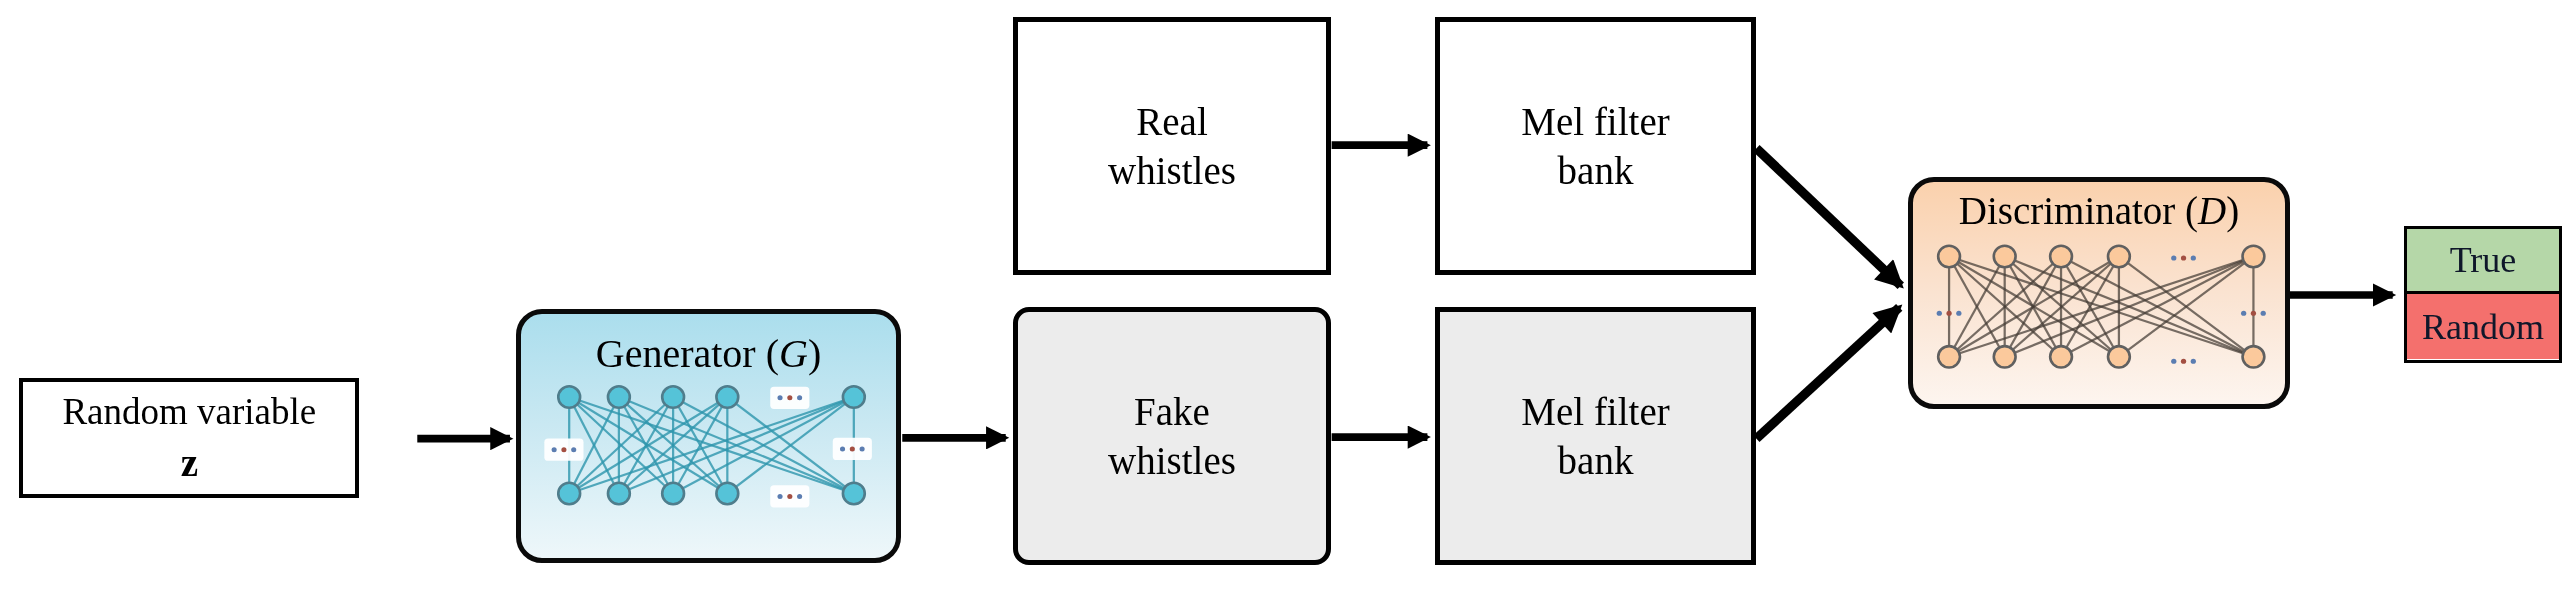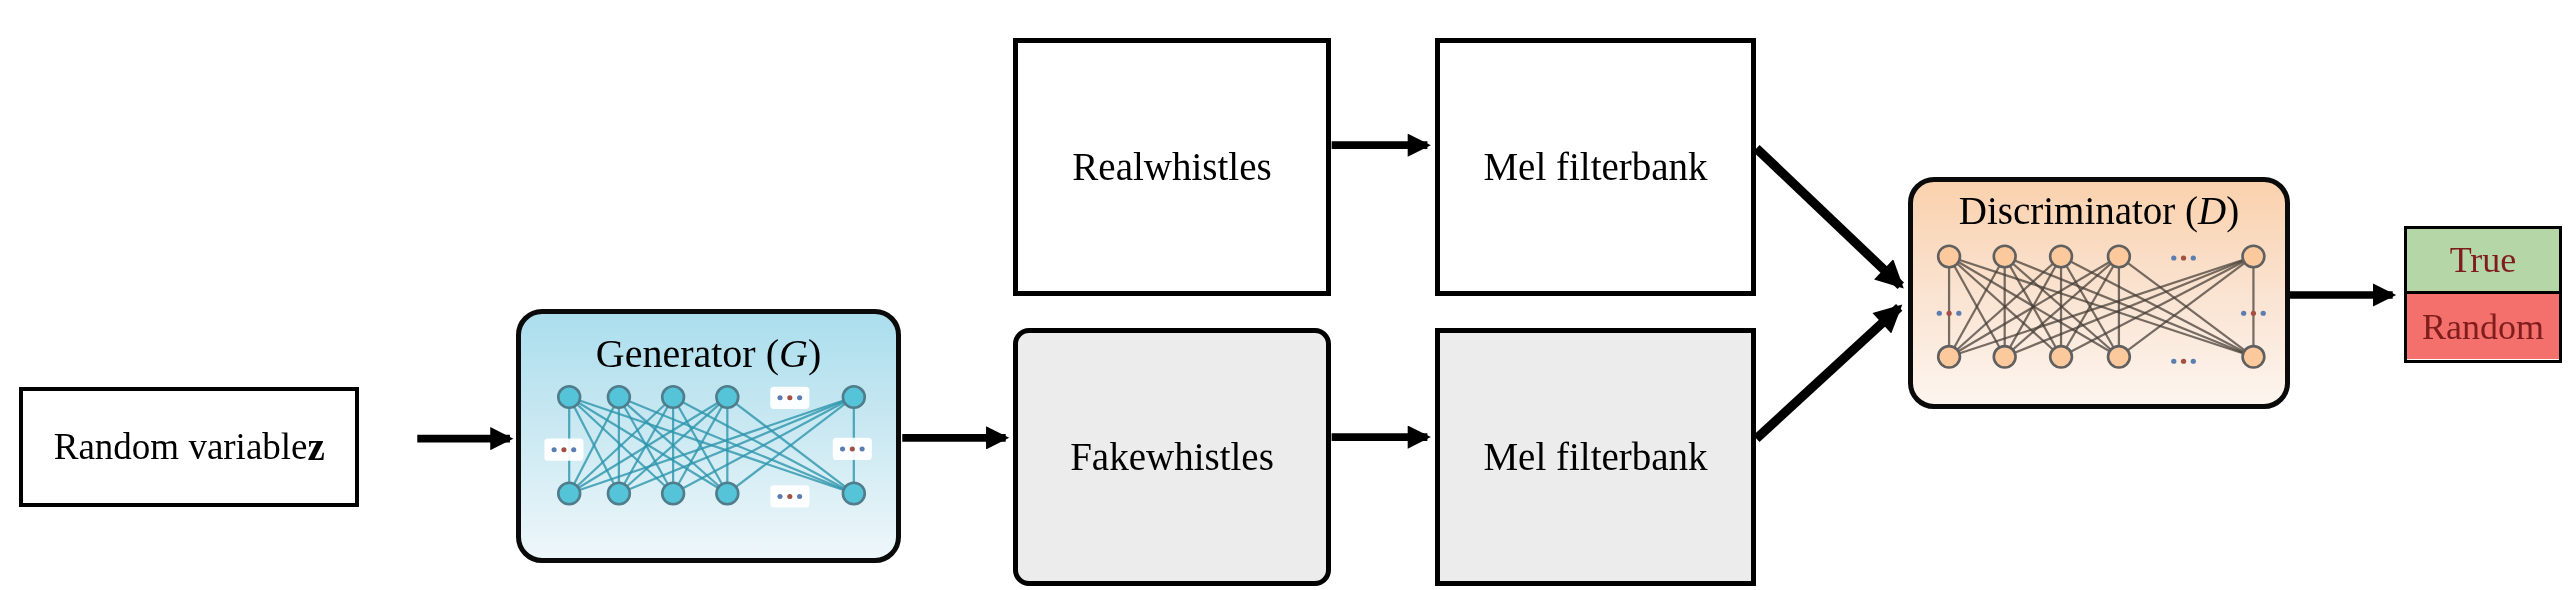--- a/index.html
+++ b/index.html
@@ -17,31 +17,30 @@
     left: 0; top: 0;
     width: 2576px; height: 590px;
     z-index: 1;
     pointer-events: none;
   }
   .box {
     position: absolute;
     border: 5.4px solid #000;
     background: var(--white-box-bg, #ffffff);
     display: flex;
-    flex-direction: row;
+    flex-direction: column;
     align-items: center;
     justify-content: center;
     text-align: center;
     color: #000;
     z-index: 2;
-    margin-top: 21px;
   }
   .label { font-size: 39px; line-height: 1.26; }
   #random-box {
-    left: 19.3px; top: 366px; width: 340px; height: 120px;
+    left: 19.3px; top: 378px; width: 340px; height: 120px;
     border-width: 4.6px;
   }
   #random-box .label { font-size: 37px; line-height: 1.32; }
   #random-box .rv-z { font-weight: bold; font-size: 39px; }
   #real-box  { left: 1013px; top: 17px;  width: 318px; height: 258px; }
   #mel-top-box { left: 1435px; top: 17px; width: 321px; height: 258px; }
   #fake-box  { left: 1013px; top: 307px; width: 318px; height: 258px; background: var(--gray-box-bg, #ececec); border-radius: 16px; }
   #mel-bottom-box { left: 1435px; top: 307px; width: 321px; height: 258px; background: var(--gray-box-bg, #ececec); }
   .round {
     position: absolute;
@@ -92,21 +91,21 @@
     left: 2404px; top: 226px; width: 158px; height: 137px;
     border: 3.9px solid #000;
     z-index: 2;
   }
   .tf-half {
     height: 65px;
     display: flex;
     align-items: center;
     justify-content: center;
     font-size: 36px;
-    color: #7f1d1d;
+    color: #0f172a;
   }
   #tf-true { background: var(--true-bg, #b5d7a8); border-bottom: 3.9px solid #000; }
   #tf-false { background: var(--false-bg, #f4706d); }
   .arrow-stroke { stroke: var(--arrow, #000); }
 </style>
 </head>
 <body>
 
 <div class="diagram">
 

